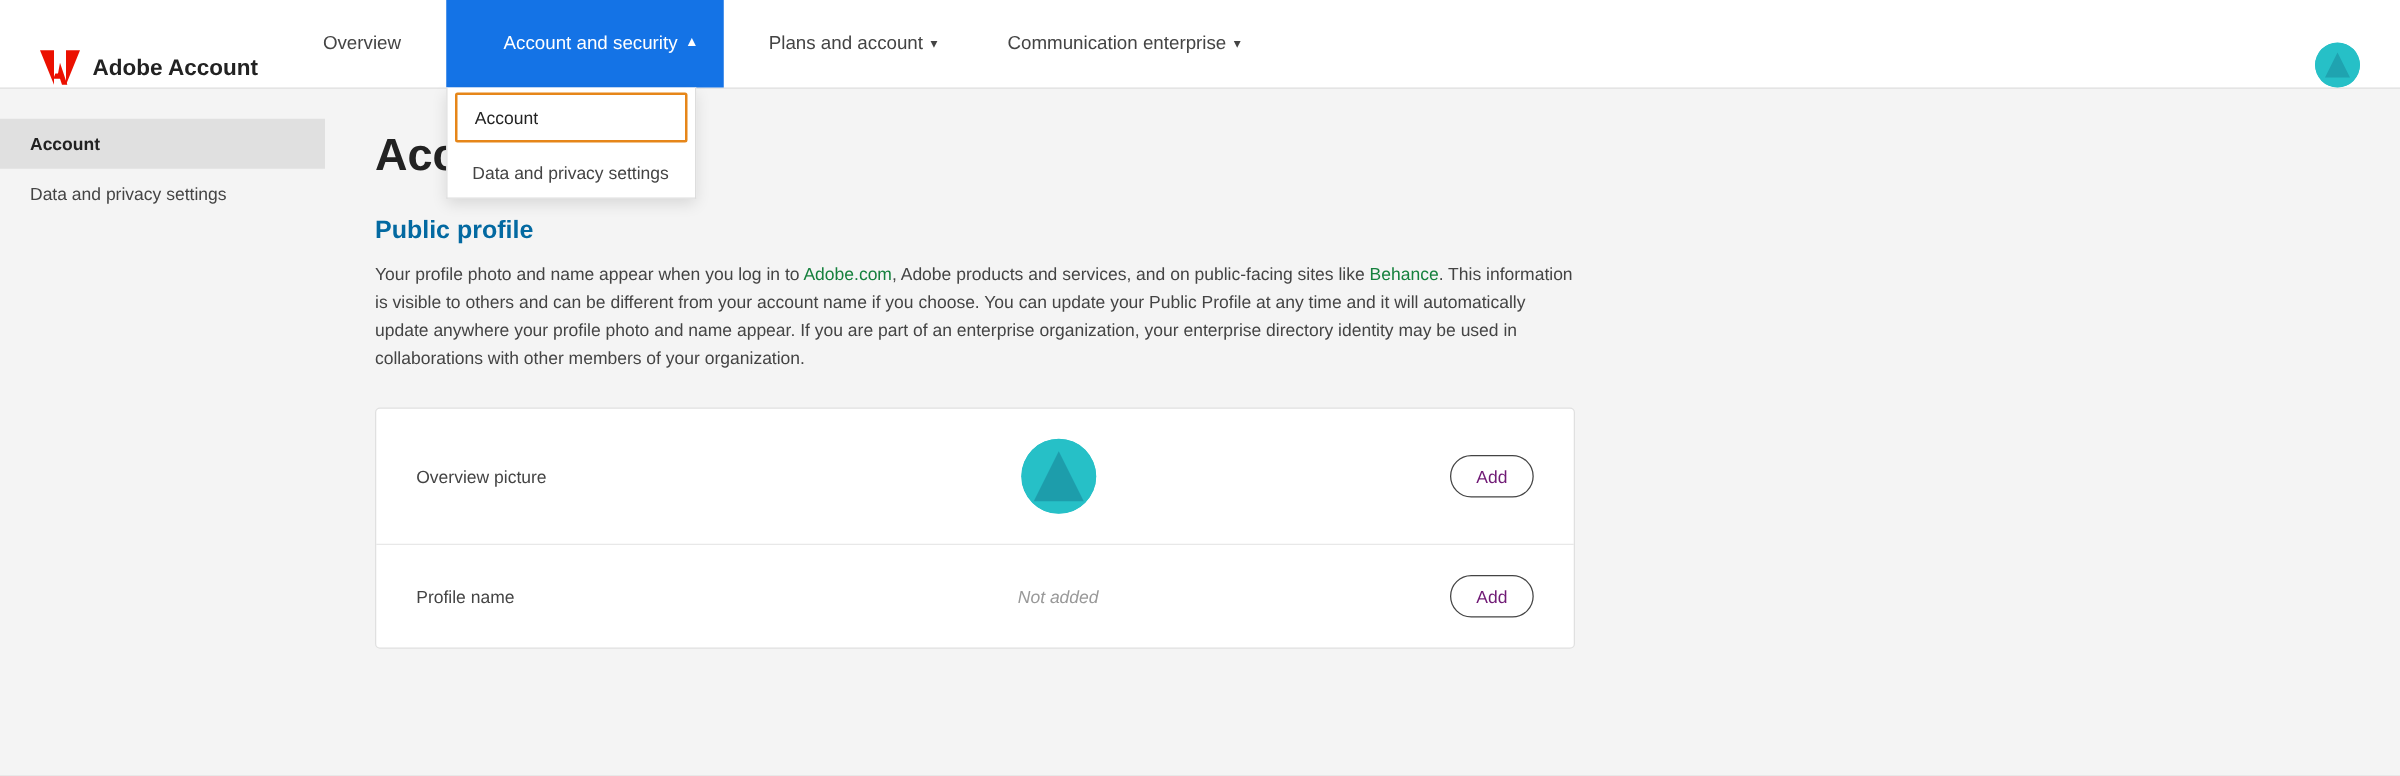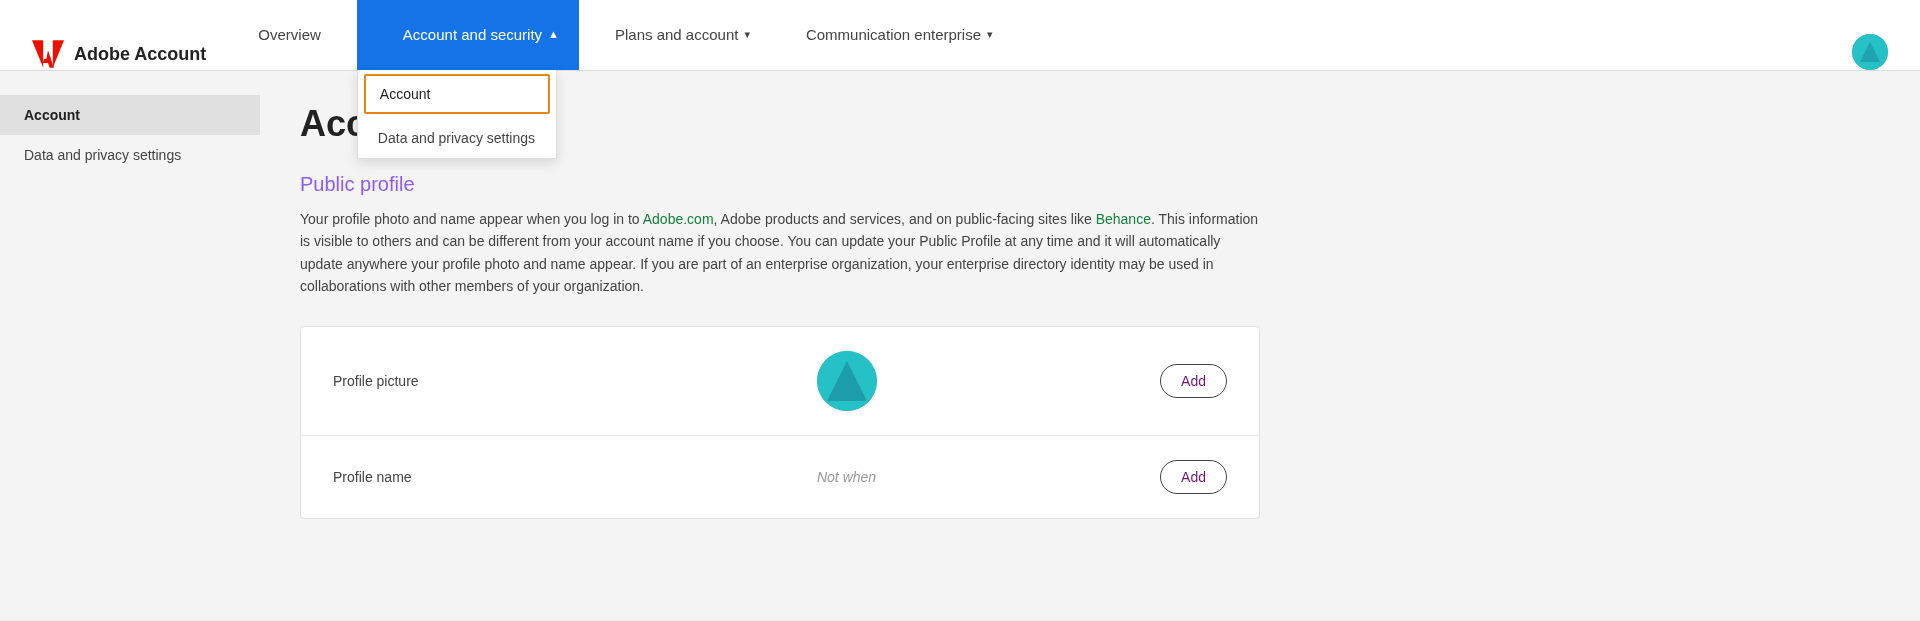--- a/index.html
+++ b/index.html
@@ -156,22 +156,22 @@
 
     .page-title {
       font-size: 36px;
       font-weight: 700;
       color: #222;
       margin-bottom: 28px;
     }
 
     .section-title {
       font-size: 20px;
-      font-weight: 400;
-      color: #8b5cf6;
+      font-weight: 700;
+      color: #0369a1;
       margin-bottom: 12px;
     }
 
     .section-desc {
       font-size: 14px;
       color: #444;
       line-height: 1.6;
       margin-bottom: 28px;
       max-width: 960px;
     }
@@ -322,36 +322,36 @@
 
     <section>
       <h2 class="section-title">Public profile</h2>
       <p class="section-desc">
         <span>Your profile photo and name appear when you log in to </span><a href="#">Adobe.com</a><span>, Adobe products and services, and on public-facing sites like </span><a href="#">Behance</a><span>. This information is visible to others and can be different from your account name if you choose. You can update your Public Profile at any time and it will automatically update anywhere your profile photo and name appear. If you are part of an enterprise organization, your enterprise directory identity may be used in collaborations with other members of your organization.</span>
       </p>
 
       <div class="profile-card">
 
         <div class="profile-row">
-          <span class="profile-row-label">Profile picture</span>
+          <span class="profile-row-label">Overview picture</span>
           <div class="profile-row-value">
             <div class="profile-avatar-large">
               <svg viewBox="0 0 60 60" width="60" height="60">
                 <circle cx="30" cy="30" r="30" fill="#26C0C7"></circle>
                 <path d="M30 10 L50 50 L10 50 Z" fill="#1a8fa0" opacity="0.7"></path>
               </svg>
             </div>
           </div>
           <button class="add-button">Add</button>
         </div>
 
         <div class="profile-row">
           <span class="profile-row-label">Profile name</span>
           <div class="profile-row-value">
-            <span class="profile-name-empty">Not when</span>
+            <span class="profile-name-empty">Not added</span>
           </div>
           <button class="add-button">Add</button>
         </div>
 
       </div>
     </section>
 
   </main>
 </div>
 

